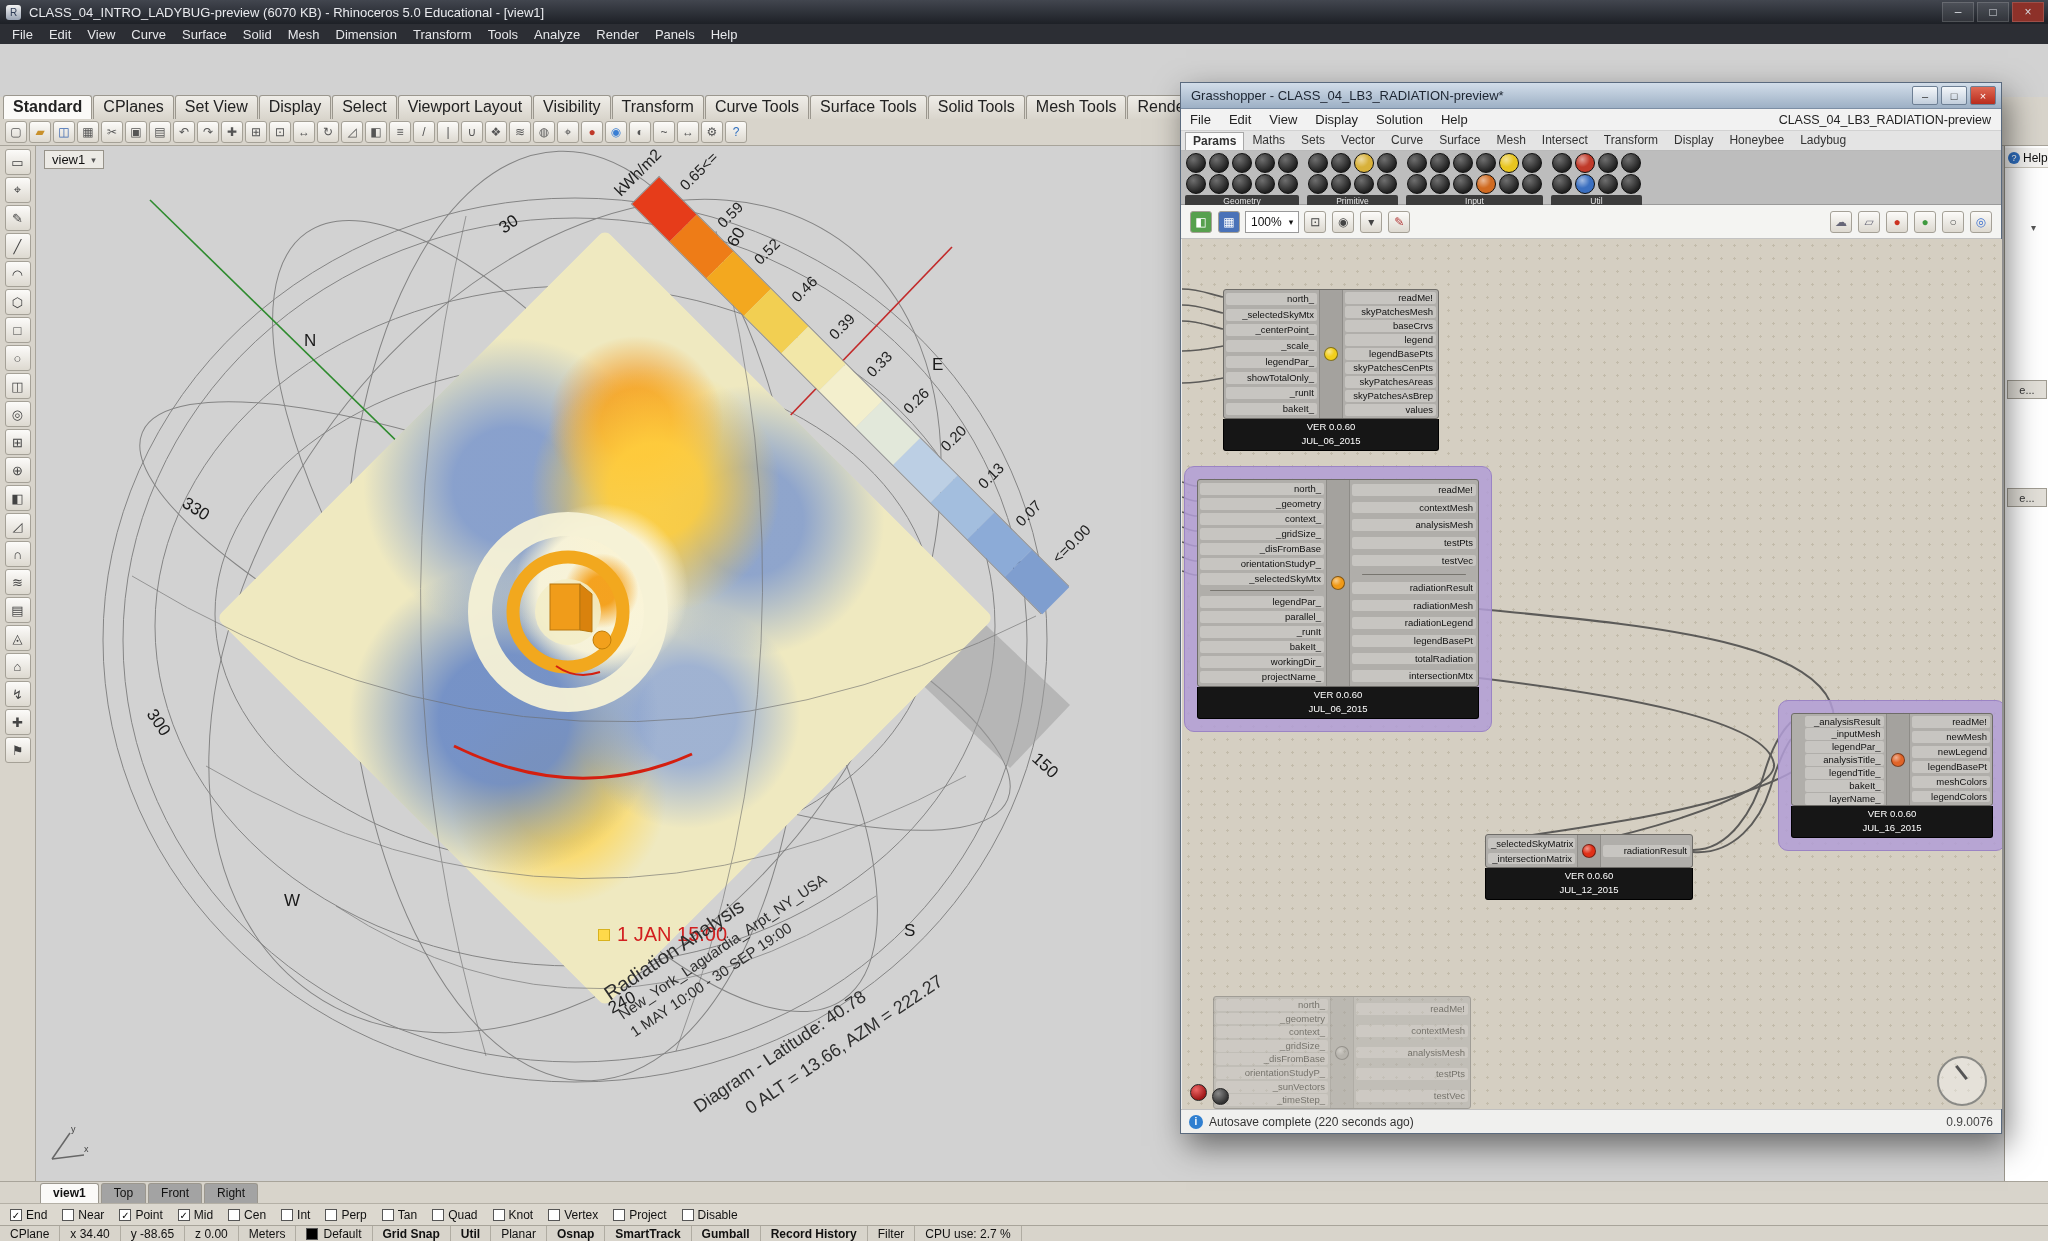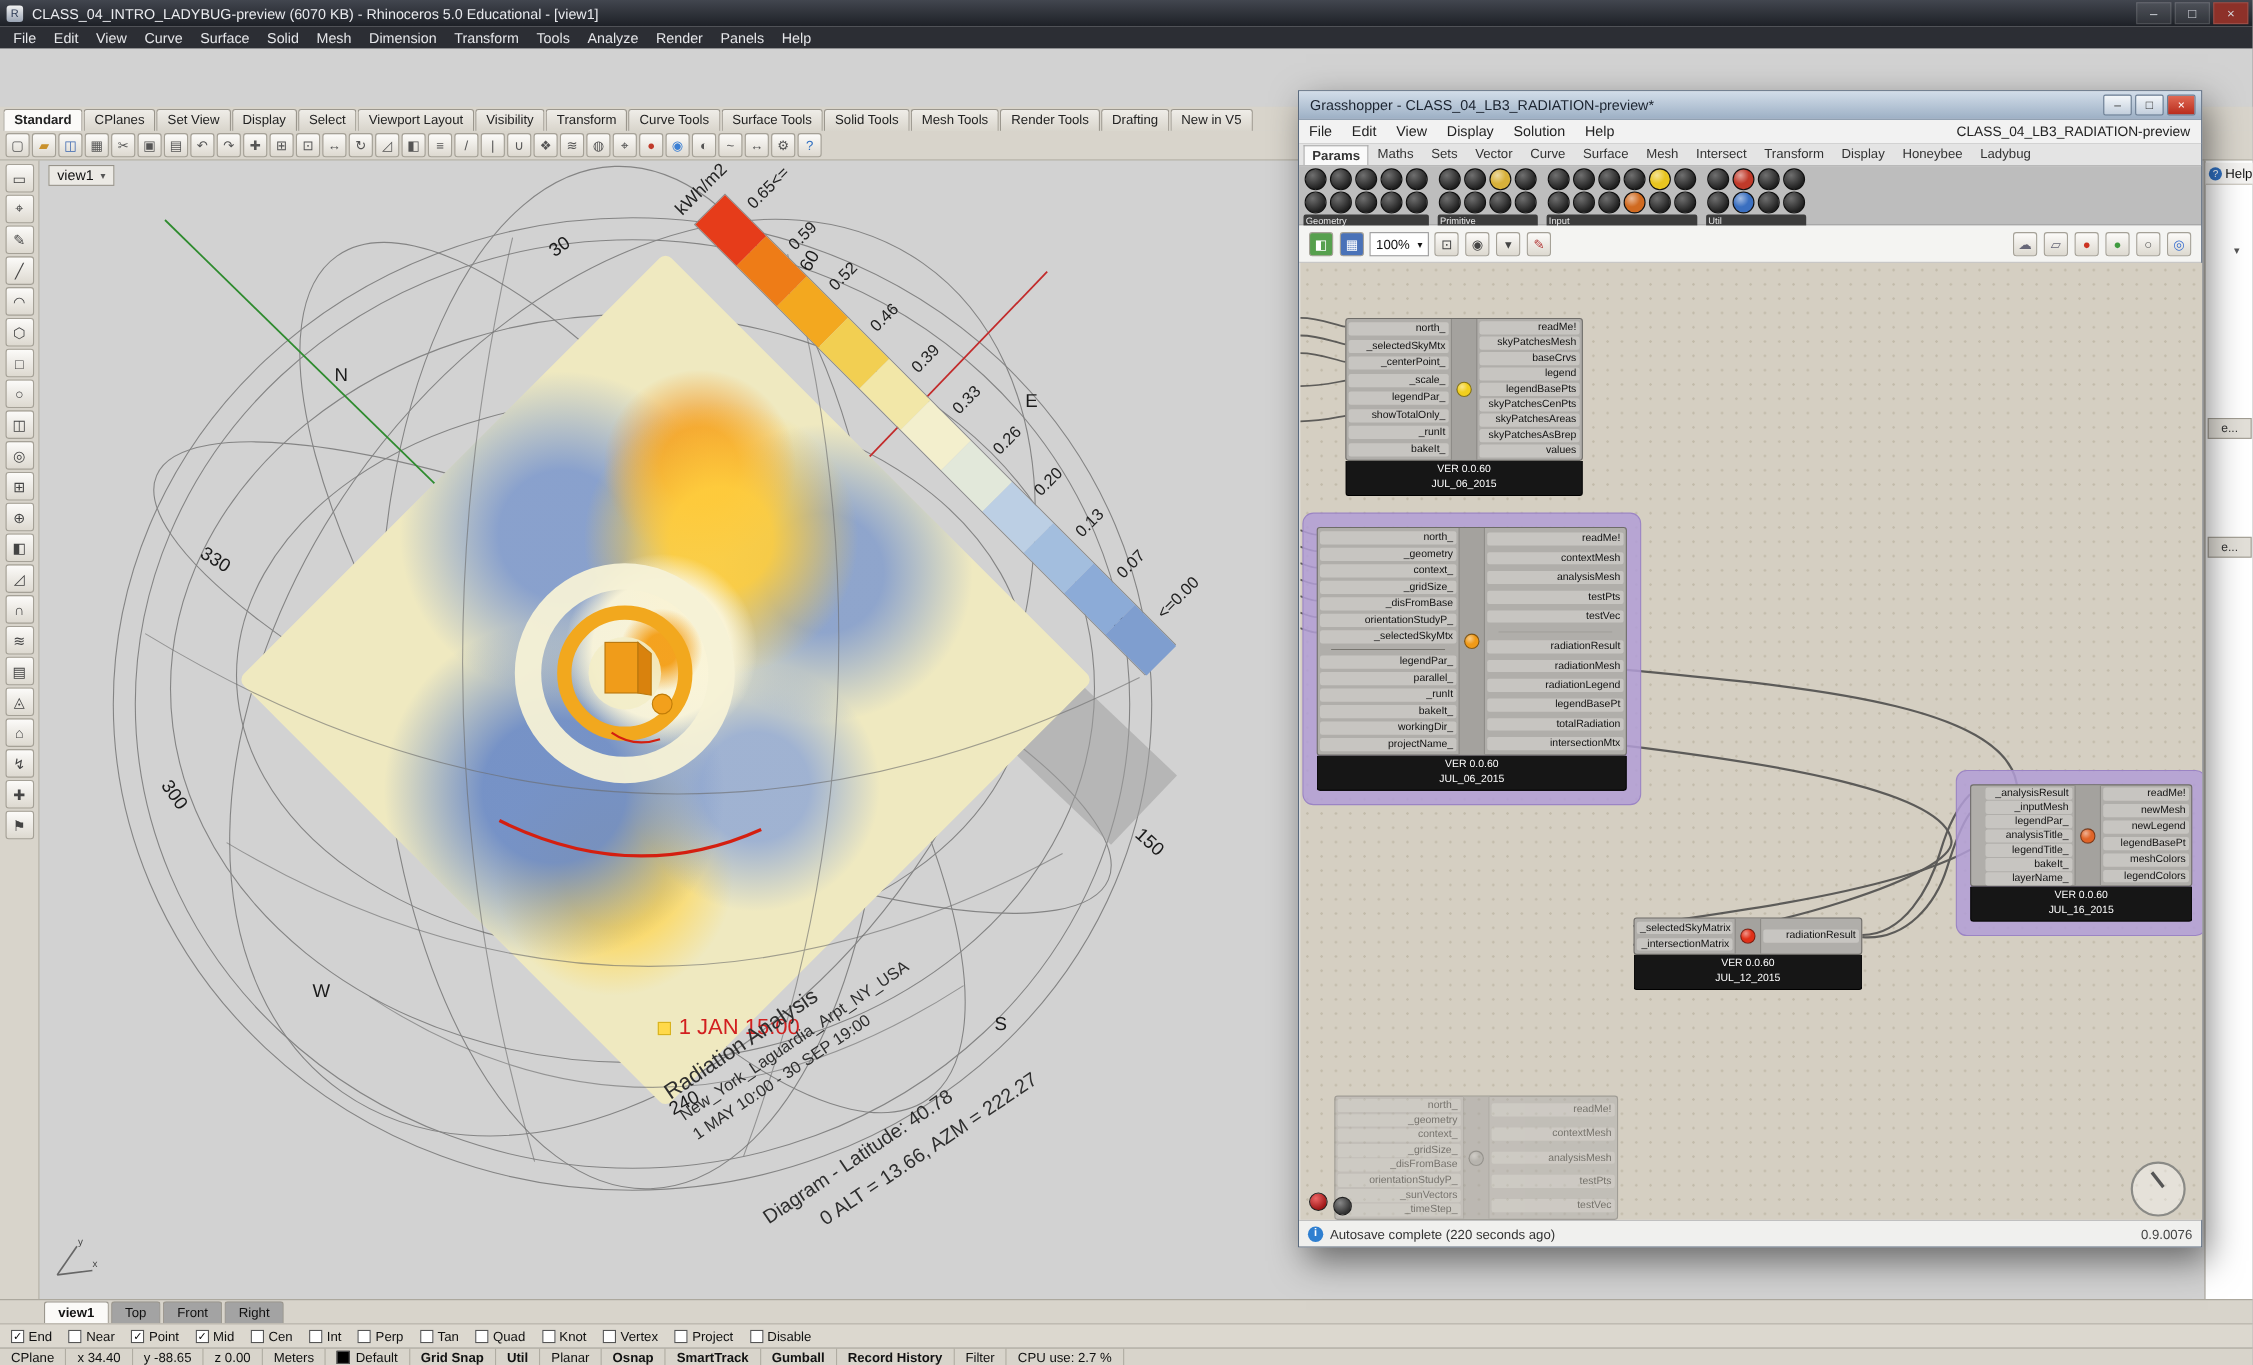--- a/index.html
+++ b/index.html
@@ -16,21 +16,21 @@
   .win-btn{width:30px;height:18px;margin-left:3px;display:flex;align-items:center;justify-content:center;
     color:#d8dbe1;font-size:12px;background:rgba(255,255,255,.08);border:1px solid rgba(255,255,255,.15);}
   .win-btn.close{background:#8d3129;}
   #menu-bar{left:0;top:24px;width:2048px;height:20px;background:#2c2e34;display:flex;align-items:center;
     padding-left:4px;box-sizing:border-box;}
   .menu-item{color:#e6e7ea;font-size:13px;padding:1px 8px;white-space:nowrap;}
   #command-area{left:0;top:44px;width:2048px;height:53px;background:#ffffff;border-bottom:1px solid #9a9a9a;
     box-sizing:border-box;padding:2px 0 0 6px;font-size:13px;line-height:16px;color:#101010;}
   #tab-row{left:0;top:97px;width:2048px;height:22px;background:#d8d4cb;display:flex;align-items:flex-end;
     padding-left:3px;box-sizing:border-box;}
-  .r-tab{font-size:12px;color:#222;padding:2px 9px 3px;border:1px solid #9b978e;border-bottom:none;
+  .r-tab{font-size:16px;color:#222;padding:2px 9px 3px;border:1px solid #9b978e;border-bottom:none;
     background:linear-gradient(#efede8,#d9d5cc);margin-right:1px;border-radius:3px 3px 0 0;white-space:nowrap;}
   .r-tab.active{background:#fbfaf8;font-weight:bold;}
   #toolbar-row{left:0;top:119px;width:2048px;height:27px;background:#d8d4cb;border-bottom:1px solid #a8a49a;
     display:flex;align-items:center;padding-left:4px;box-sizing:border-box;}
   .chip{width:20px;height:20px;display:inline-flex;align-items:center;justify-content:center;font-size:12px;
     border:1px solid #a5a197;border-radius:3px;background:linear-gradient(#fcfbf9,#ddd9d0);margin:0 1px;
     color:#444;flex:0 0 auto;}
   #sidebar{left:0;top:146px;width:36px;height:1035px;background:#d8d4cb;border-right:1px solid #a8a49a;
     display:flex;flex-direction:column;align-items:center;padding-top:2px;box-sizing:border-box;}
   #sidebar .chip{width:24px;height:24px;margin:1px 0;font-size:13px;}
@@ -113,21 +113,21 @@
   .gh-tabs{position:absolute;left:0;top:48px;right:0;height:20px;background:#e4e4e4;border-bottom:1px solid #b9b9b9;
     display:flex;align-items:flex-end;padding-left:4px;font-size:12px;box-sizing:border-box;}
   .gh-tab{padding:1px 7px 2px;color:#333;border:1px solid transparent;white-space:nowrap;}
   .gh-tab.active{background:#fafafa;border:1px solid #a8a8a8;border-bottom:none;font-weight:bold;}
   .gh-palette{position:absolute;left:0;top:68px;right:0;height:54px;background:#bdbdbd;border-bottom:1px solid #9a9a9a;
     display:flex;gap:8px;padding:2px 4px;box-sizing:border-box;}
   .pal-group{display:flex;flex-direction:column;}
   .pal-icons{display:grid;gap:1px;}
   .pal-icon{width:18px;height:18px;border-radius:50%;border:1px solid #101010;justify-self:center;
     background:radial-gradient(circle at 35% 30%, #6f6f6f, #202020 72%);}
-  .pal-label{margin-top:1px;background:#3c3c3c;color:#e9e9e9;font-size:8.5px;padding:1px 2px;border-radius:2px;}
+  .pal-label{margin-top:1px;background:#3c3c3c;color:#e9e9e9;font-size:8.5px;text-align:center;padding:1px 2px;border-radius:2px;}
   .gh-ctoolbar{position:absolute;left:0;top:122px;right:0;height:34px;background:#f4f4f2;border-bottom:1px solid #c2c2c2;
     display:flex;align-items:center;padding:0 8px;gap:4px;box-sizing:border-box;}
   .zoom-box{height:20px;border:1px solid #9a9a9a;background:#fff;font-size:12px;display:flex;align-items:center;
     padding:0 5px;gap:7px;}
   .gh-spacer{flex:1;}
   .gh-canvas{position:absolute;left:1px;top:156px;width:820px;height:870px;background:#d5cfc2;overflow:hidden;
     background-image:radial-gradient(#c2bbaa 1px,transparent 1.3px);background-size:13px 13px;}
   .gh-status{position:absolute;left:0;bottom:0;right:0;height:24px;background:#f0f0ee;border-top:1px solid #c0c0c0;
     display:flex;align-items:center;font-size:12px;color:#333;padding:0 8px;gap:6px;box-sizing:border-box;}
   .info-dot{width:14px;height:14px;border-radius:50%;background:#2f7fd0;color:#fff;font-size:10px;line-height:14px;

